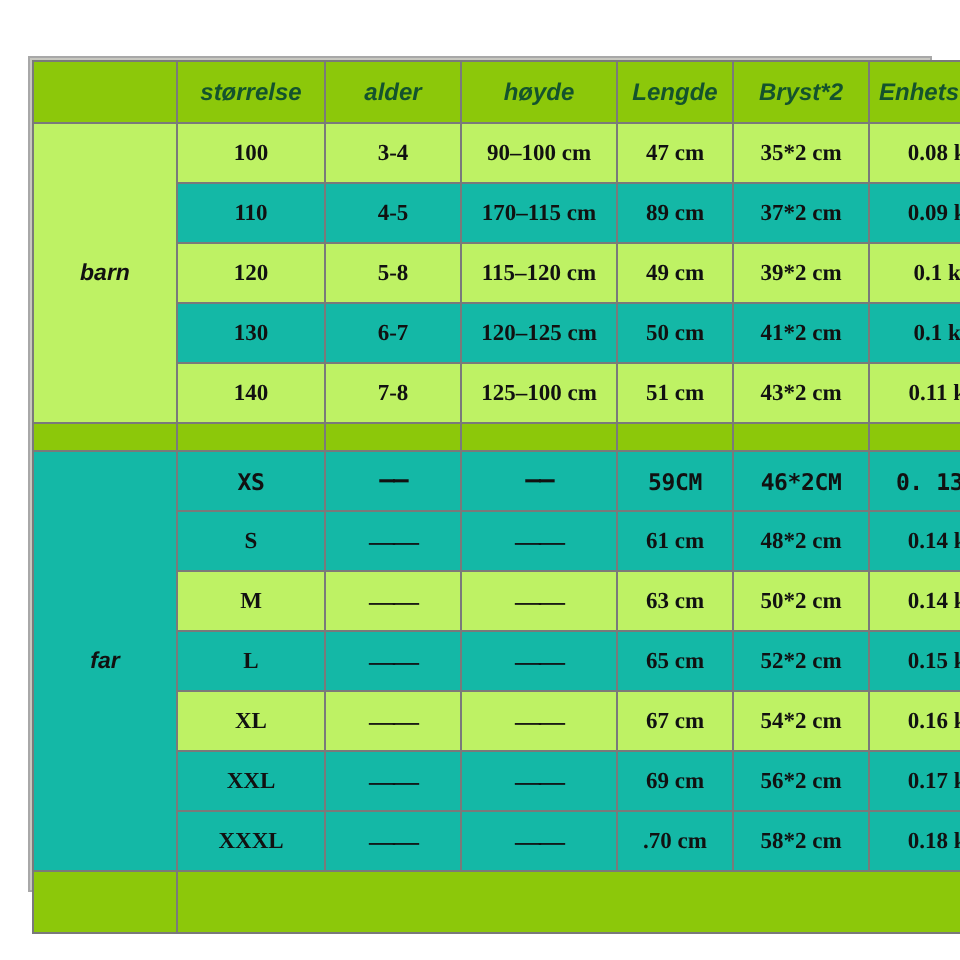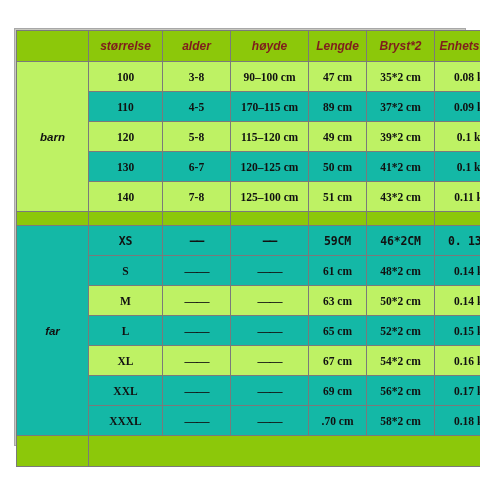--- a/index.html
+++ b/index.html
@@ -59,21 +59,21 @@
   .fill-blue  { background: #bef264; }
   .fill-peach { background: #14b8a6; }
 
   
   tr.header-row td { height: 30px; }
   tr.header-row td.hdr-text {
     font-style: italic;
     font-weight: bold;
     font-size: 12px;
     font-family: "Liberation Sans", sans-serif;
-    color: #7f1d1d;
+    color: #14532d;
   }
 
   
   td.group-label {
     font-style: italic;
     font-weight: bold;
     font-size: 19px;
     font-family: "Liberation Sans", sans-serif;
     color: #101010;
     border-right: 2px solid #333333;
@@ -121,21 +121,21 @@
           <td class="fill-green hdr-text after-label">størrelse</td>
           <td class="fill-green hdr-text">alder</td>
           <td class="fill-green hdr-text">høyde</td>
           <td class="fill-green hdr-text">Lengde</td>
           <td class="fill-green hdr-text">Bryst*2</td>
           <td class="fill-green hdr-text">Enhetsvekt</td>
         </tr>
         <tr class="data-row">
           <td class="group-label fill-blue" rowspan="5">barn</td>
           <td class="fill-blue after-label">100</td>
-          <td class="fill-blue">3-8</td>
+          <td class="fill-blue">3-4</td>
           <td class="fill-blue">90–100 cm</td>
           <td class="fill-blue">47 cm</td>
           <td class="fill-blue">35*2 cm</td>
           <td class="fill-blue">0.08 kg</td>
         </tr>
         <tr class="data-row">
           <td class="fill-peach after-label">110</td>
           <td class="fill-peach">4-5</td>
           <td class="fill-peach">170–115 cm</td>
           <td class="fill-peach">89 cm</td>

